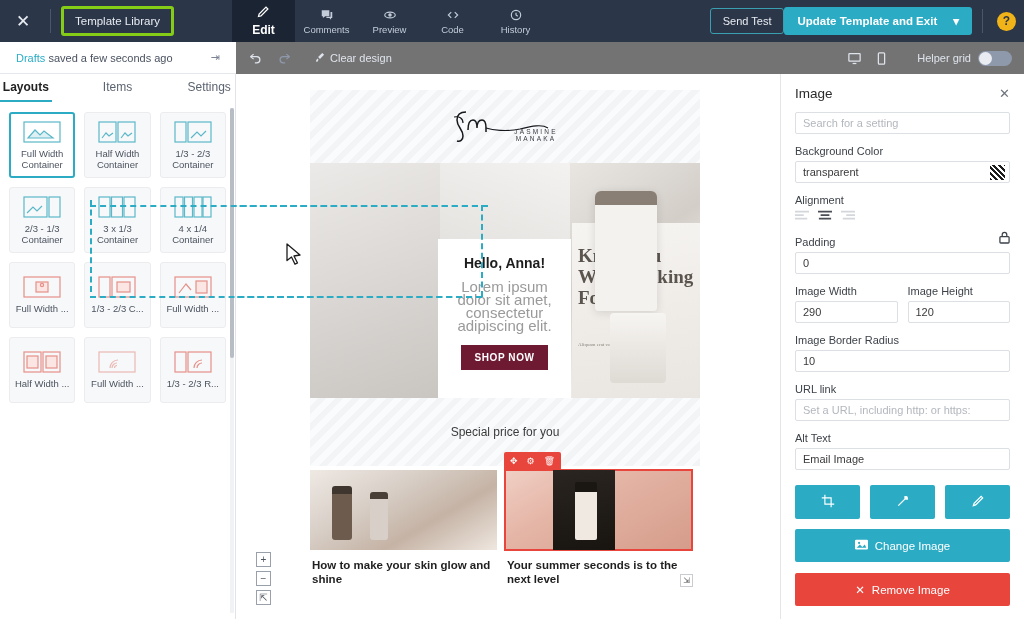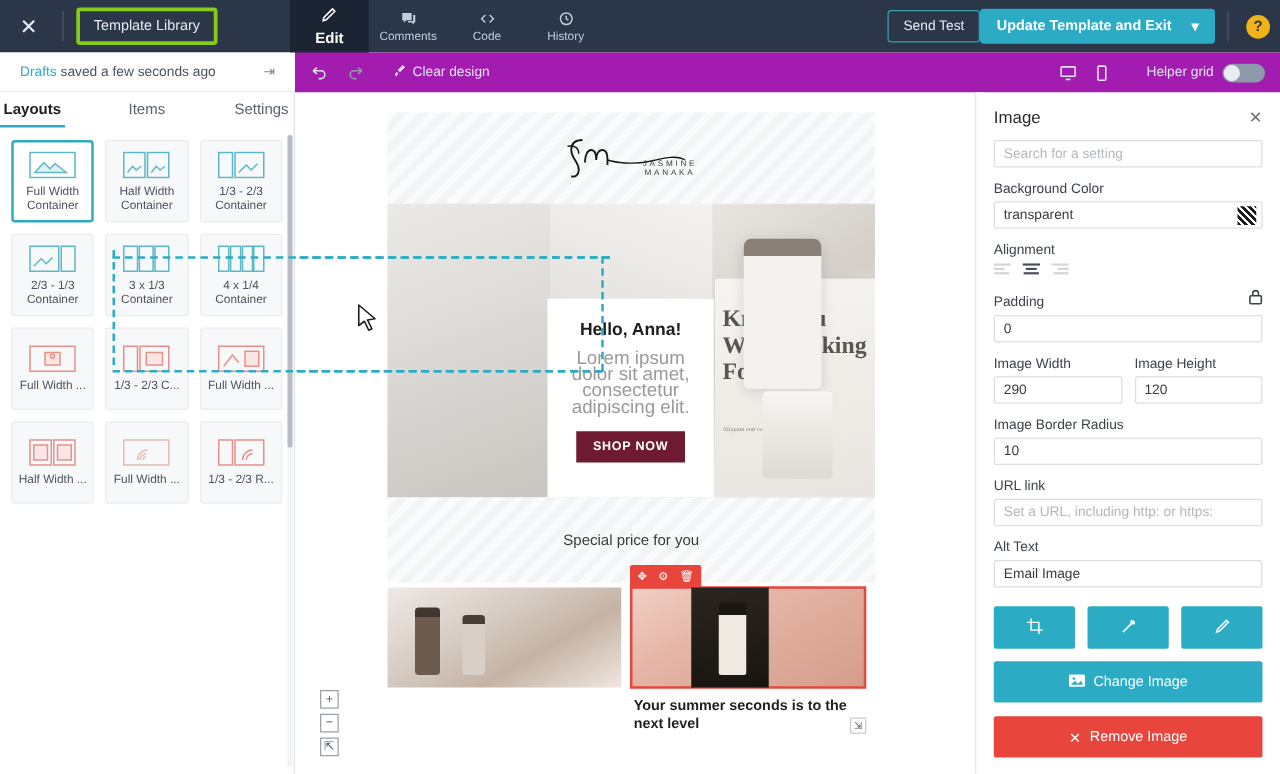--- a/index.html
+++ b/index.html
@@ -59,21 +59,21 @@
   .secondbar { position: absolute; top: 42px; left: 0; width: 1024px; height: 32px; }
   .sb-left {
     position: absolute; left: 0; top: 0; width: 236px; height: 32px;
     background: #ffffff; display: flex; align-items: center; padding: 0 16px;
     font-size: 11px; color: #4a5260; border-bottom: 1px solid #e4e7eb;
   }
   .drafts { color: #2bacc4; }
   .collapse-ic { margin-left: auto; color: #7b8494; font-size: 11px; cursor: pointer; }
   .sb-right {
     position: absolute; left: 236px; top: 0; width: 788px; height: 32px;
-    background: #a21caf; display: flex; align-items: center; padding: 0 12px; gap: 14px;
+    background: #737373; display: flex; align-items: center; padding: 0 12px; gap: 14px;
     color: #dfe4ec; font-size: 11px;
   }
   .sb-ic { cursor: pointer; display: flex; align-items: center; }
   .clear-design { display: flex; align-items: center; gap: 5px; cursor: pointer; margin-left: 8px; }
   .sb-viewtoggles { margin-left: auto; display: flex; align-items: center; gap: 12px; }
   .helper-grid-wrap { display: flex; align-items: center; gap: 7px; margin-left: 14px; }
   .toggle {
     width: 34px; height: 15px; border-radius: 8px; background: #8e99ab;
     position: relative; cursor: pointer;
   }
@@ -281,20 +281,29 @@
         <svg width="14" height="14" viewBox="0 0 24 24" fill="#c3ccd9">
             <path d="M3 4h13v10H9l-4 3v-3H3z"></path>
             <path d="M18 7h3v10h-2v3l-3-3h-5v-2h7z"></path>
           </svg>
       </span>
       <span>Comments</span>
     </div>
     <div class="topnav-item">
       <span class="ic">
         <svg width="14" height="14" viewBox="0 0 24 24" fill="none" stroke="#c3ccd9" stroke-width="2">
+            <ellipse cx="12" cy="12" rx="9" ry="5"></ellipse>
+            <circle cx="12" cy="12" r="2" fill="#c3ccd9"></circle>
+          </svg>
+      </span>
+      <span>Preview</span>
+    </div>
+    <div class="topnav-item">
+      <span class="ic">
+        <svg width="14" height="14" viewBox="0 0 24 24" fill="none" stroke="#c3ccd9" stroke-width="2">
             <path d="M9 7l-5 5 5 5M15 7l5 5-5 5"></path>
           </svg>
       </span>
       <span>Code</span>
     </div>
     <div class="topnav-item">
       <span class="ic">
         <svg width="14" height="14" viewBox="0 0 24 24" fill="none" stroke="#c3ccd9" stroke-width="2">
             <circle cx="12" cy="12" r="8"></circle>
             <path d="M12 8v4l3 2"></path>
@@ -535,20 +544,21 @@
     <div class="email-sec special-sec hatch">
       <div class="special-h">Special price for you</div>
     </div>
 
     <div class="cards-row">
       <div class="card">
         <div class="card-img card-img-1">
           <div class="card-bottle"></div>
           <div class="card-bottle-b"></div>
         </div>
+        <div class="card-title">How to make your skin glow and shine</div>
       </div>
 
       <div class="card selected">
         <div class="blk-toolbar">
           <span>✥</span>
           <span>⚙</span>
           <span>🗑</span>
         </div>
         <div class="card-img card-img-2">
           <div class="card2-dark"></div>

